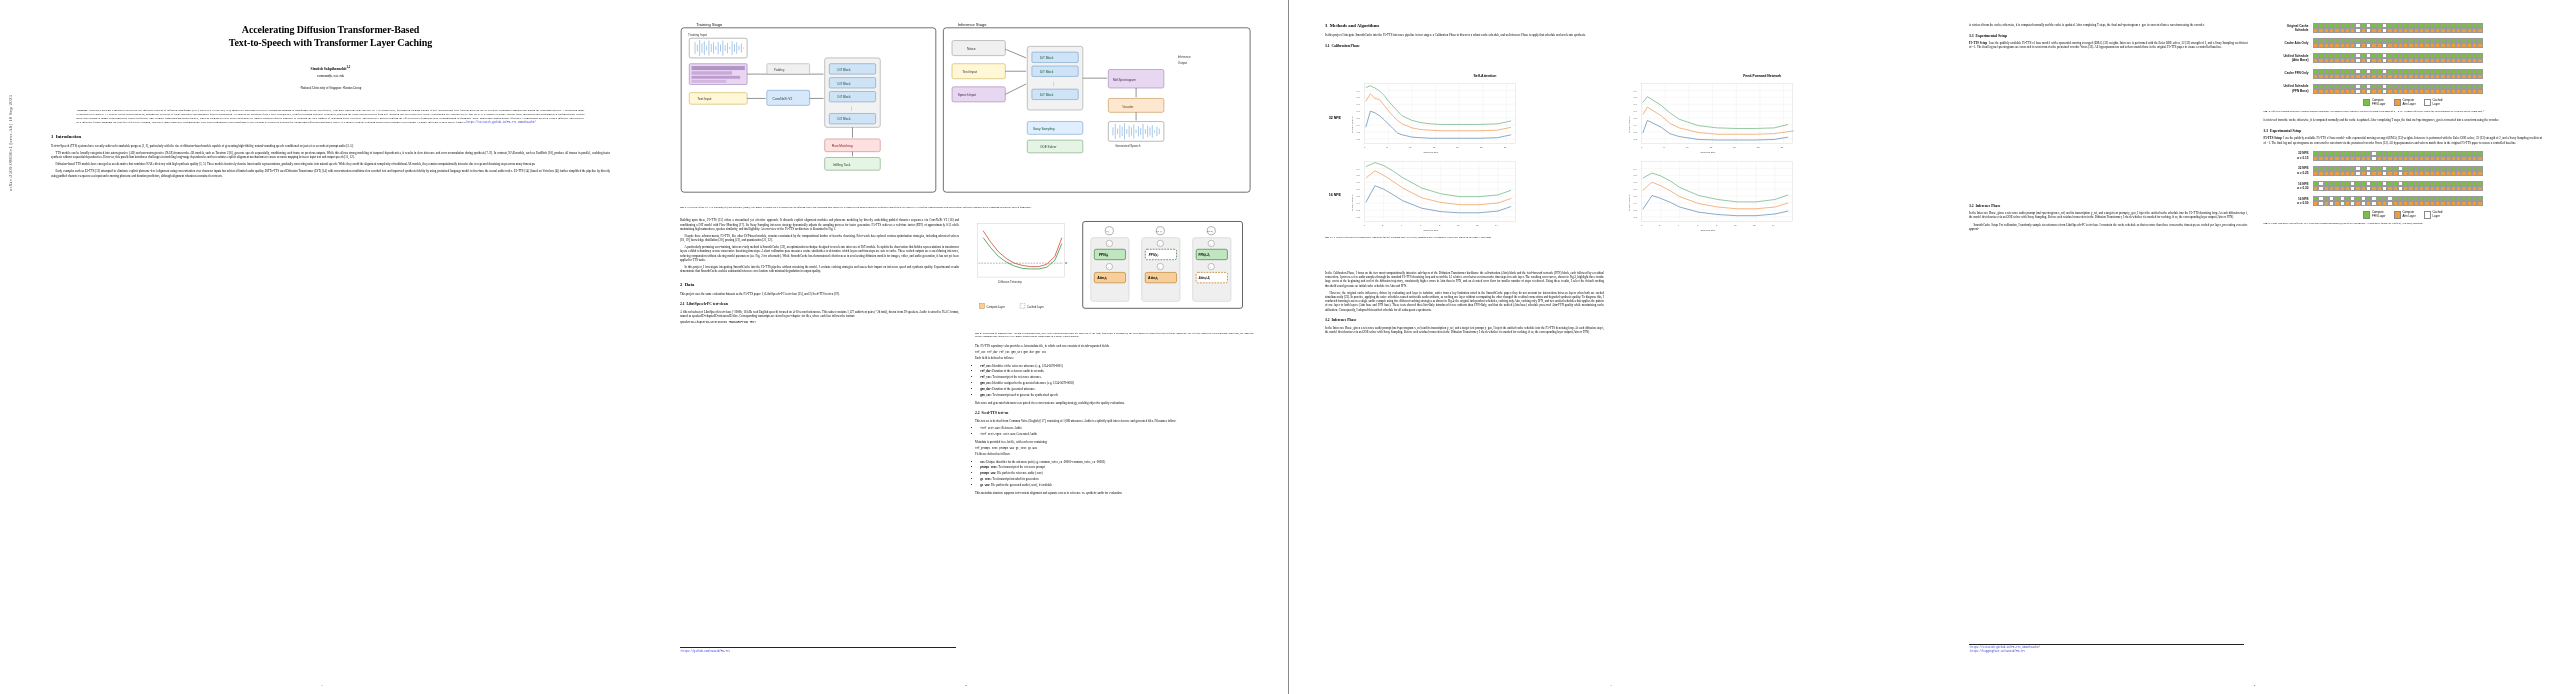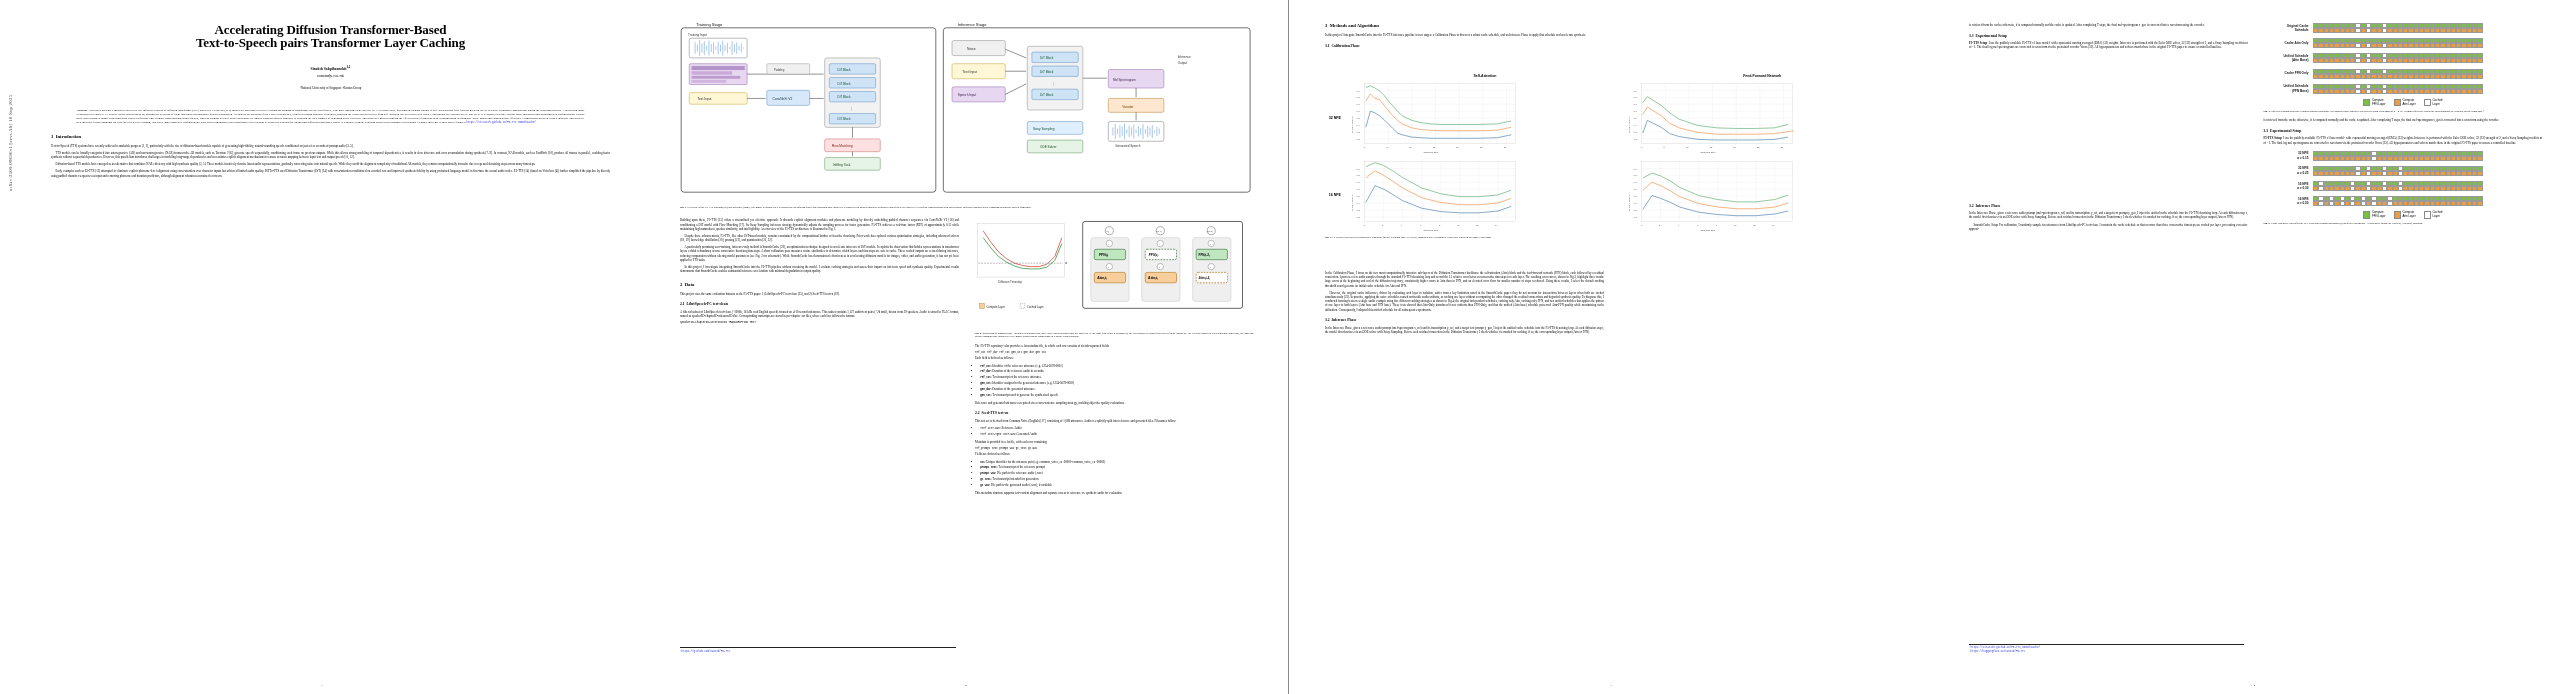--- a/index.html
+++ b/index.html
@@ -8,21 +8,21 @@
   .page{position:absolute;top:0;background:#ffffff;width:644px;height:695px;overflow:hidden;}
   #page1{left:0;}
   #page2{left:644px;}
   #page3{left:1289px;}
   #page4{left:1933px;width:643px;}
   .pad{position:absolute;left:36px;right:34px;top:23px;bottom:22px;}
   .col{position:absolute;top:0;width:calc(50% - 8px);}
   .colL{left:0;} .colR{right:0;}
   .t{font-size:3px;line-height:4.2px;text-align:justify;color:#000;margin:0 0 2.9px 0;hyphens:auto;}
   .ti{text-indent:4.6px;}
-  h1.title{font-size:13px;line-height:13.3px;font-weight:bold;text-align:center;margin:0;letter-spacing:-0.1px;}
+  h1.title{font-size:10px;line-height:13.3px;font-weight:bold;text-align:center;margin:0;letter-spacing:-0.1px;}
   .authors{text-align:center;font-size:3.7px;font-weight:bold;margin-top:15px;line-height:5.2px;}
   .affil{text-align:center;font-size:3.1px;margin-top:7.5px;line-height:4.6px;}
   .abswrap{margin:17.4px 25.5px 0 25.5px;}
   .abs{font-size:2.9px;line-height:4px;text-align:justify;}
   .abs b{font-weight:bold;}
   h2.sec{font-size:4.7px;font-weight:bold;margin:8.7px 0 3.5px 0;line-height:6.4px;}
   h3.sub{font-size:3.7px;font-weight:bold;margin:6.4px 0 2.3px 0;line-height:5.2px;}
   .run{font-weight:bold;}
   .mono{font-family:"Liberation Mono",monospace;font-size:2.7px;letter-spacing:-0.1px;}
   .lnk{color:#3a43d6;}
@@ -56,21 +56,21 @@
 </head>
 <body>
 
 <div class="sheet">
 
 <div class="page" id="page1">
   <div class="arxiv">arXiv:2509.08696v1  [eess.AS]  10 Sep 2025</div>
   <div class="pad" style="left:51px;right:34px;">
     <h1 class="title">
       <span>Accelerating Diffusion Transformer-Based</span><br>
-      <span>Text-to-Speech pairs Transformer Layer Caching</span>
+      <span>Text-to-Speech with Transformer Layer Caching</span>
     </h1>
     <div class="authors">
       <span>Siratish Sakpiboonchit</span><sup>1,2</sup>
       <div style="font-weight:normal;font-size:2.7px;margin-top:1.7px;" class="mono">e1351660@u.nus.edu</div>
     </div>
     <div class="affil">¹National University of Singapore    ²Bontax Group</div>
 
     <div class="abswrap">
       <p class="abs"><b>Abstract.</b>
         <span>This paper presents a method to accelerate the inference process of diffusion transformer (DiT)-based text-to-speech (TTS) models by applying a selective caching mechanism to transformer layers. Specifically, I integrate SmoothCache into the F5-TTS architecture, focusing on caching outputs of self-attention and feed-forward network layers to reduce redundant computations during the denoising process. A calibration phase is introduced to analyze L1 relative errors across timesteps, guiding the selection of cache schedules that minimize quality degradation. To address the problem of inter-layer dependency, a unified caching schedule is adopted, applying the cache pattern derived from self-attention layers to both layer types. Experiments on LibriSpeech-PC and Seed-TTS datasets evaluate various cache thresholds and denoising step configurations. Results show that caching at higher denoising steps reduces inference time without compromising output quality, whereas caching at lower steps can negatively impact synthesis quality similarly to reducing the total number of denoising steps. Objective and subjective metrics confirm the effectiveness of SmoothCache in maintaining performance while improving computational efficiency. Comparisons between cached inference and reduced-step inference further highlight the benefits of selective caching, especially under high-step configurations. This work demonstrates that transformer layer caching is a practical solution for optimizing diffusion transformer-based TTS models without requiring architectural changes or retraining. Example inference results can be found at</span>

